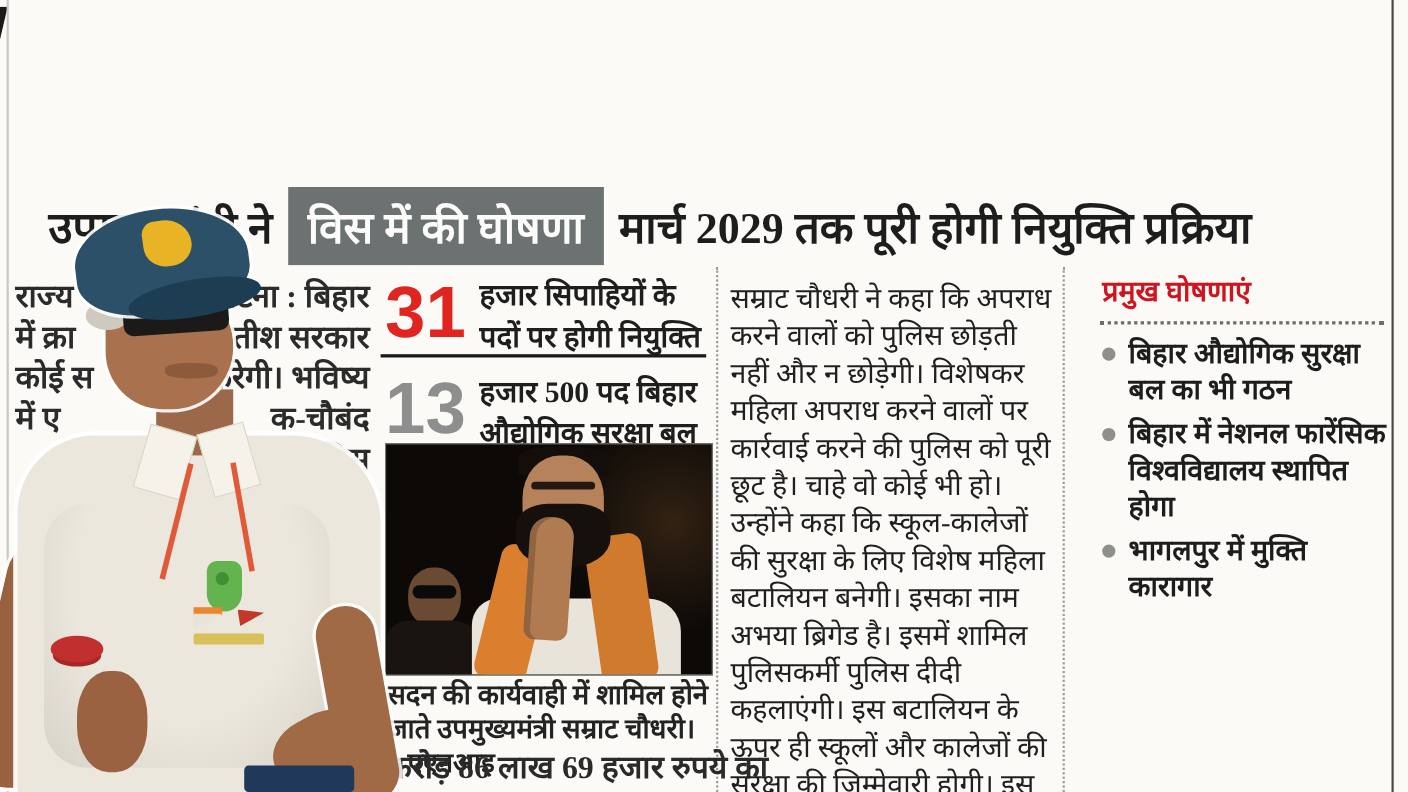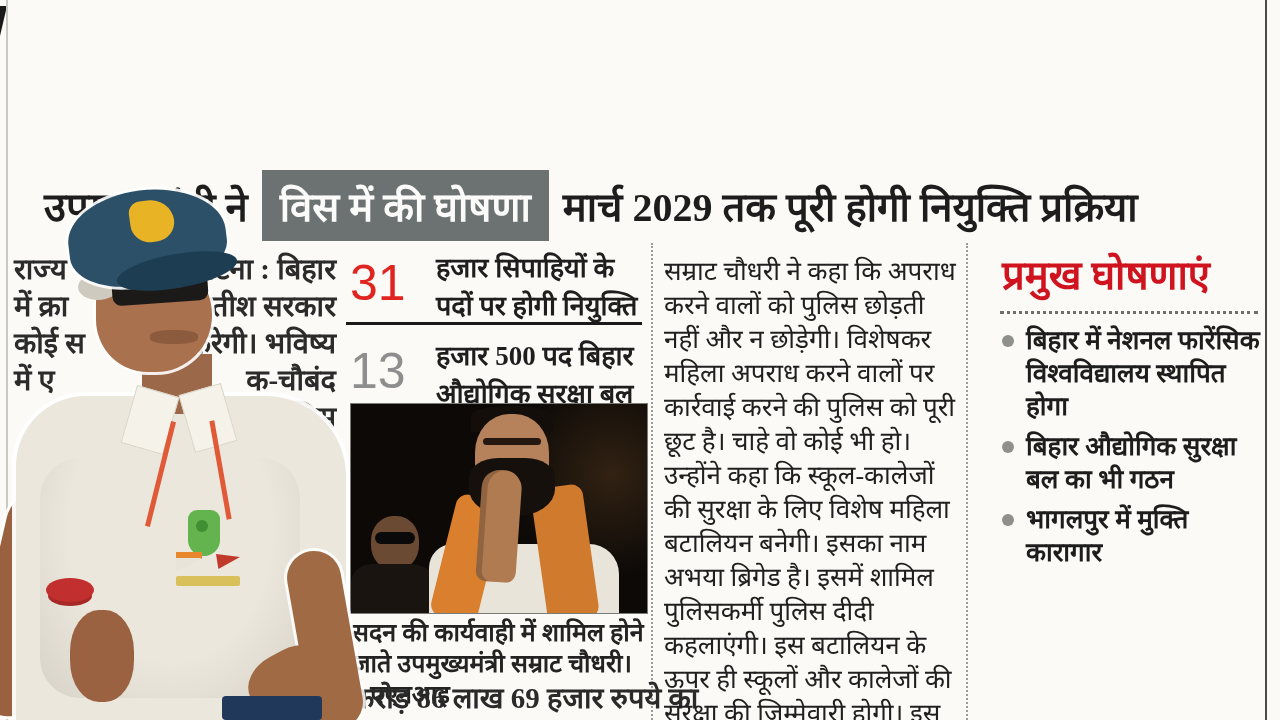--- a/index.html
+++ b/index.html
@@ -66,21 +66,21 @@
   .p-bracelet{left:46px;top:420px;width:48px;height:24px;background:#c22f2f;border-radius:50%;
               box-shadow:0 6px 0 -2px #a82828;}
   .p-arm-r{left:298px;top:392px;width:54px;height:180px;background:#a06a45;border-radius:30px;
            transform:rotate(-10deg);box-shadow:0 0 0 3px rgba(255,255,255,.85);}
   .p-hand-r{left:248px;top:492px;width:86px;height:64px;background:#a06a45;border-radius:42%;
             transform:rotate(-28deg);}
   .p-jeans{left:222px;top:538px;width:100px;height:24px;background:#20395a;border-radius:4px;}
   
   .col2{position:absolute;left:346px;top:243px;width:300px;height:477px;z-index:6;}
   .stat{position:absolute;left:0;width:300px;}
-  .stat .num{position:absolute;left:4px;top:0;font-size:50px;line-height:76px;font-weight:400;
+  .stat .num{position:absolute;left:4px;top:0;font-size:66px;line-height:76px;font-weight:700;
              font-family:"Liberation Sans","DejaVu Sans",sans-serif;}
   .stat .txt{position:absolute;left:90px;top:4px;width:205px;font-size:27px;line-height:38px;
              font-weight:700;color:#1e1e1e;}
   .stat-divider{position:absolute;left:0;top:79px;width:296px;height:3px;background:#1a1a1a;}
   .news-photo{position:absolute;left:4px;top:160px;width:296px;height:209px;background:#0c0907;
               border:1px solid #7a7a76;overflow:hidden;}
   .news-photo div{position:absolute;}
   .s-glow{left:150px;top:-30px;width:220px;height:200px;background:
           radial-gradient(circle,rgba(120,80,40,.35),rgba(0,0,0,0) 70%);}
   .s-face2{left:20px;top:112px;width:48px;height:54px;background:#6b4a33;border-radius:46%;}
@@ -101,21 +101,21 @@
                  font-weight:700;color:#232323;}
   .credit-dot{color:#6d6d68;font-size:20px;}
   .col2-cont{position:absolute;left:6px;top:438px;width:294px;font-size:29px;line-height:34px;
              font-weight:700;color:#2a2a2a;white-space:nowrap;}
   
   .col3{position:absolute;left:664px;top:243px;width:300px;height:477px;z-index:6;}
   .art-head{font-size:31px;line-height:39px;font-weight:800;color:#151515;margin:0 0 12px 0;}
   .art-body{font-size:26px;line-height:34px;font-weight:500;color:#1f1f1f;text-align:left;}
   
   .col4{position:absolute;left:1000px;top:246px;width:264px;height:474px;z-index:6;}
-  .ann-head{font-size:40px;font-weight:800;color:#cf1420;margin:0 0 10px 2px;}
+  .ann-head{font-size:26px;font-weight:800;color:#cf1420;margin:0 0 10px 2px;}
   .ann-rule{width:258px;border-top:3px dotted #6e6e6a;margin-bottom:10px;}
   .ann-list{list-style:none;margin:0;padding:0;}
   .ann-list li{position:relative;padding-left:26px;font-size:26px;line-height:33px;font-weight:700;
                color:#1d1d1d;margin-bottom:7px;}
   .ann-list li::before{content:"";position:absolute;left:2px;top:11px;width:12px;height:12px;
                border-radius:50%;background:#8f8f8b;}
 </style>
 </head>
 <body>
 
@@ -248,20 +248,20 @@
   <div class="col3">
     <div class="art-head">
     </div>
     <div class="art-body">सम्राट चौधरी ने कहा कि अपराध करने वालों को पुलिस छोड़ती नहीं और न छोड़ेगी। विशेषकर महिला अपराध करने वालों पर कार्रवाई करने की पुलिस को पूरी छूट है। चाहे वो कोई भी हो। उन्होंने कहा कि स्कूल-कालेजों की सुरक्षा के लिए विशेष महिला बटालियन बनेगी। इसका नाम अभया ब्रिगेड है। इसमें शामिल पुलिसकर्मी पुलिस दीदी कहलाएंगी। इस बटालियन के ऊपर ही स्कूलों और कालेजों की सुरक्षा की जिम्मेवारी होगी। इस महिला बटालियन के लिए 1500</div>
   </div>
 
   <div class="col4">
     <div class="ann-head">प्रमुख घोषणाएं</div>
     <div class="ann-rule"></div>
     <ul class="ann-list">
+      <li>बिहार औद्योगिक सुरक्षा बल का भी गठन</li>
       <li>बिहार में नेशनल फारेंसिक विश्वविद्यालय स्थापित होगा</li>
-      <li>बिहार औद्योगिक सुरक्षा बल का भी गठन</li>
       <li>भागलपुर में मुक्ति कारागार</li>
 
     </ul>
   </div>
 
 </div>
 
 </body></html>

